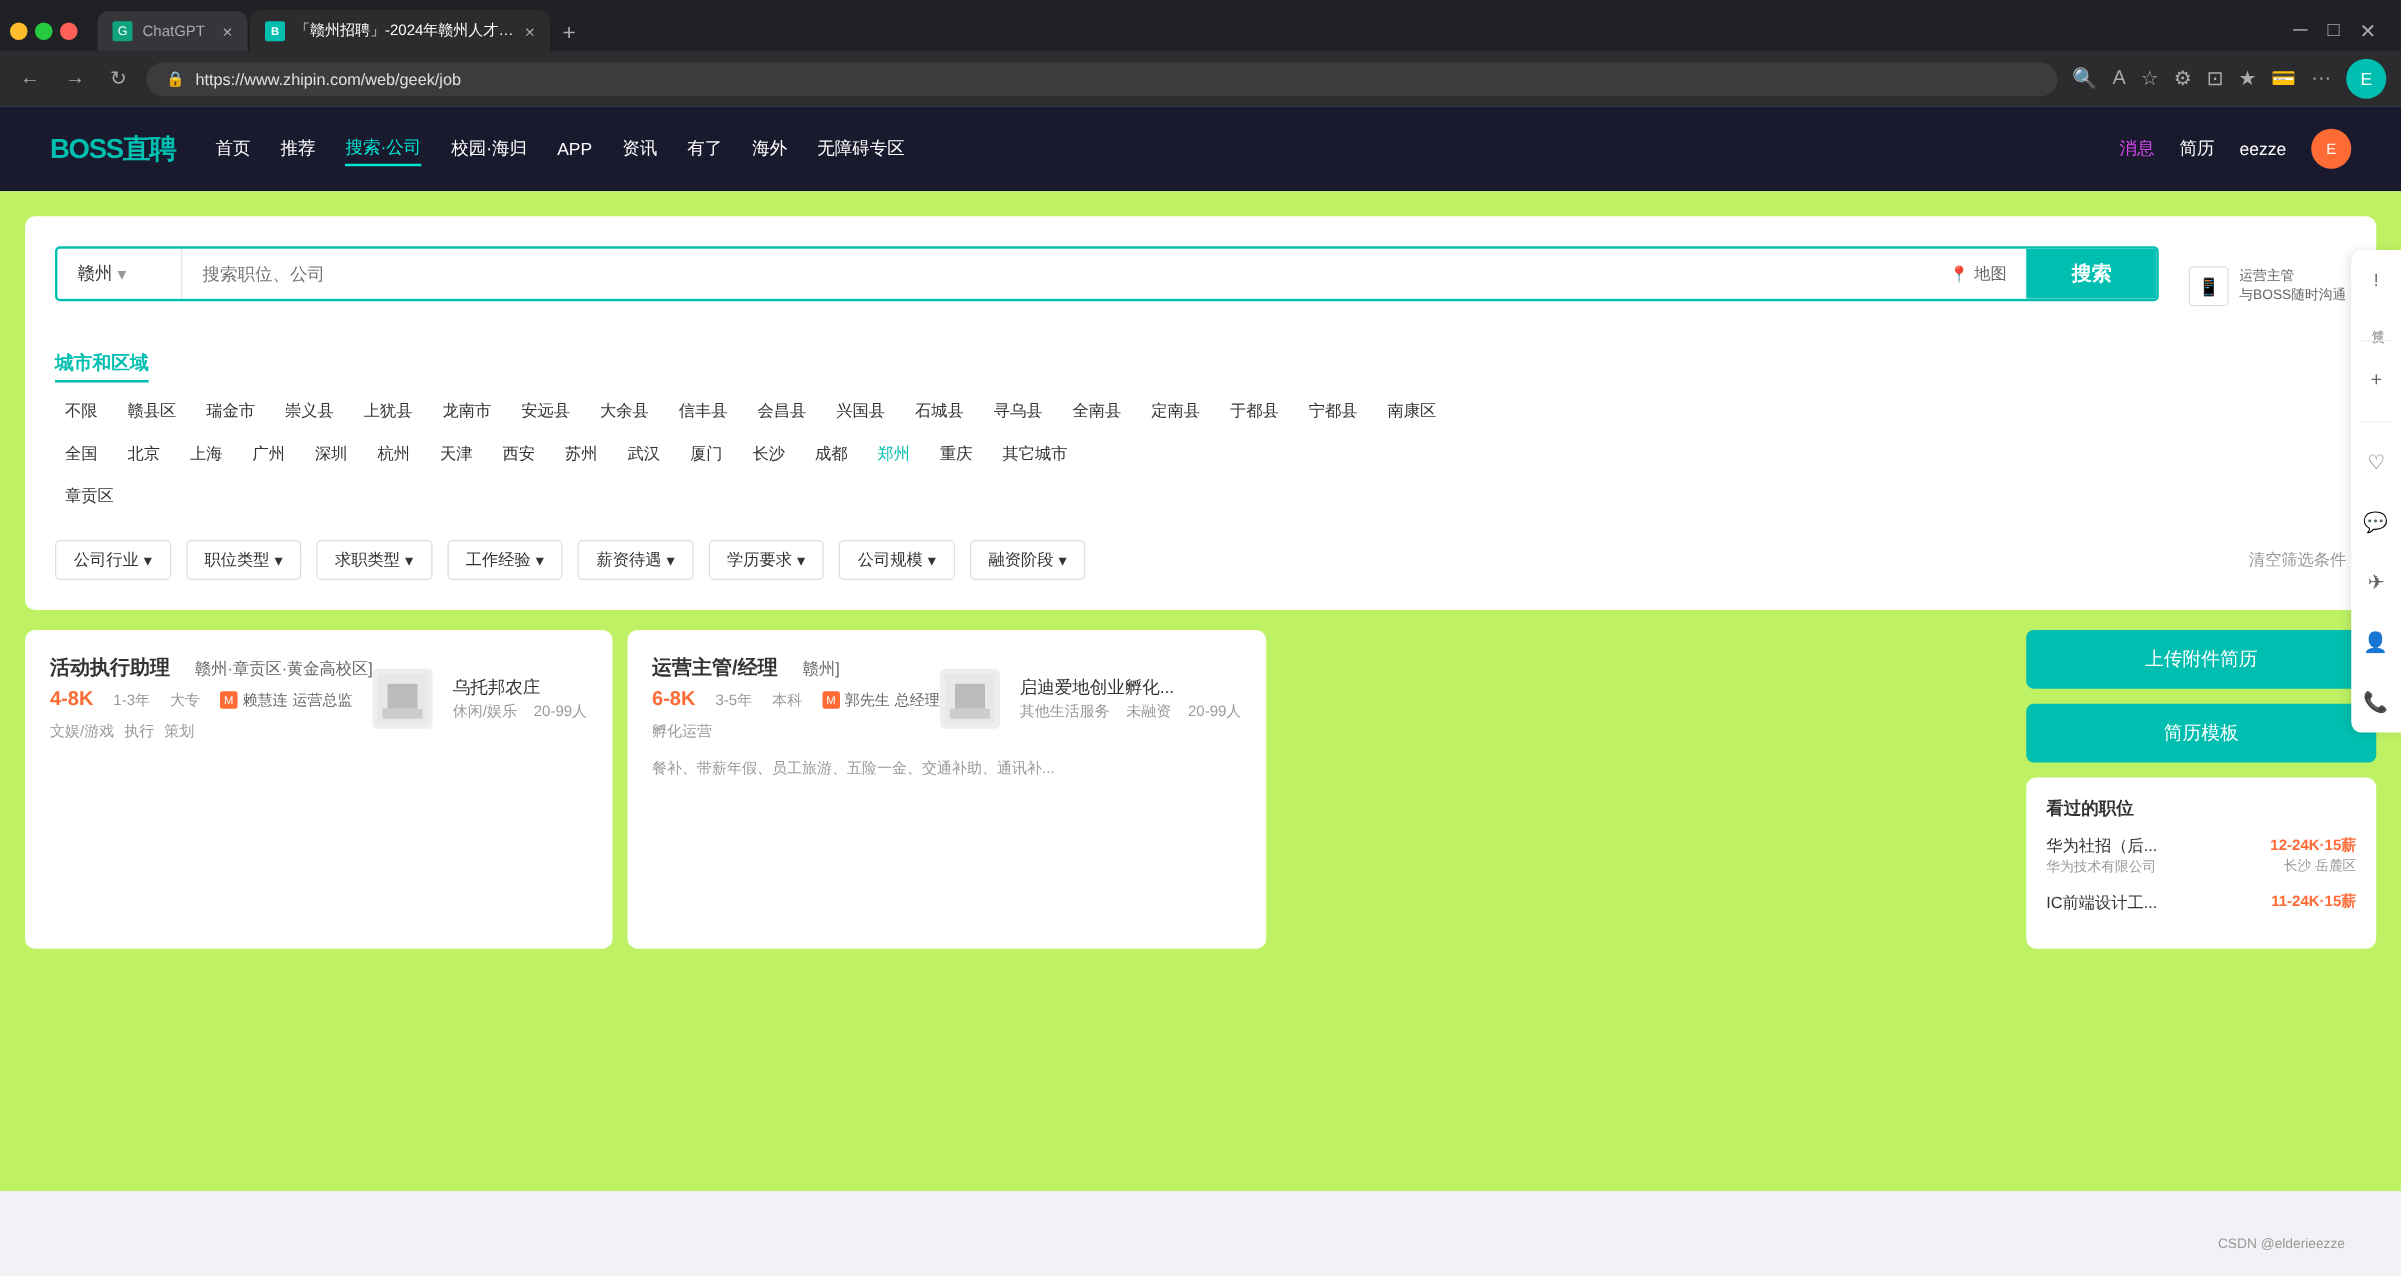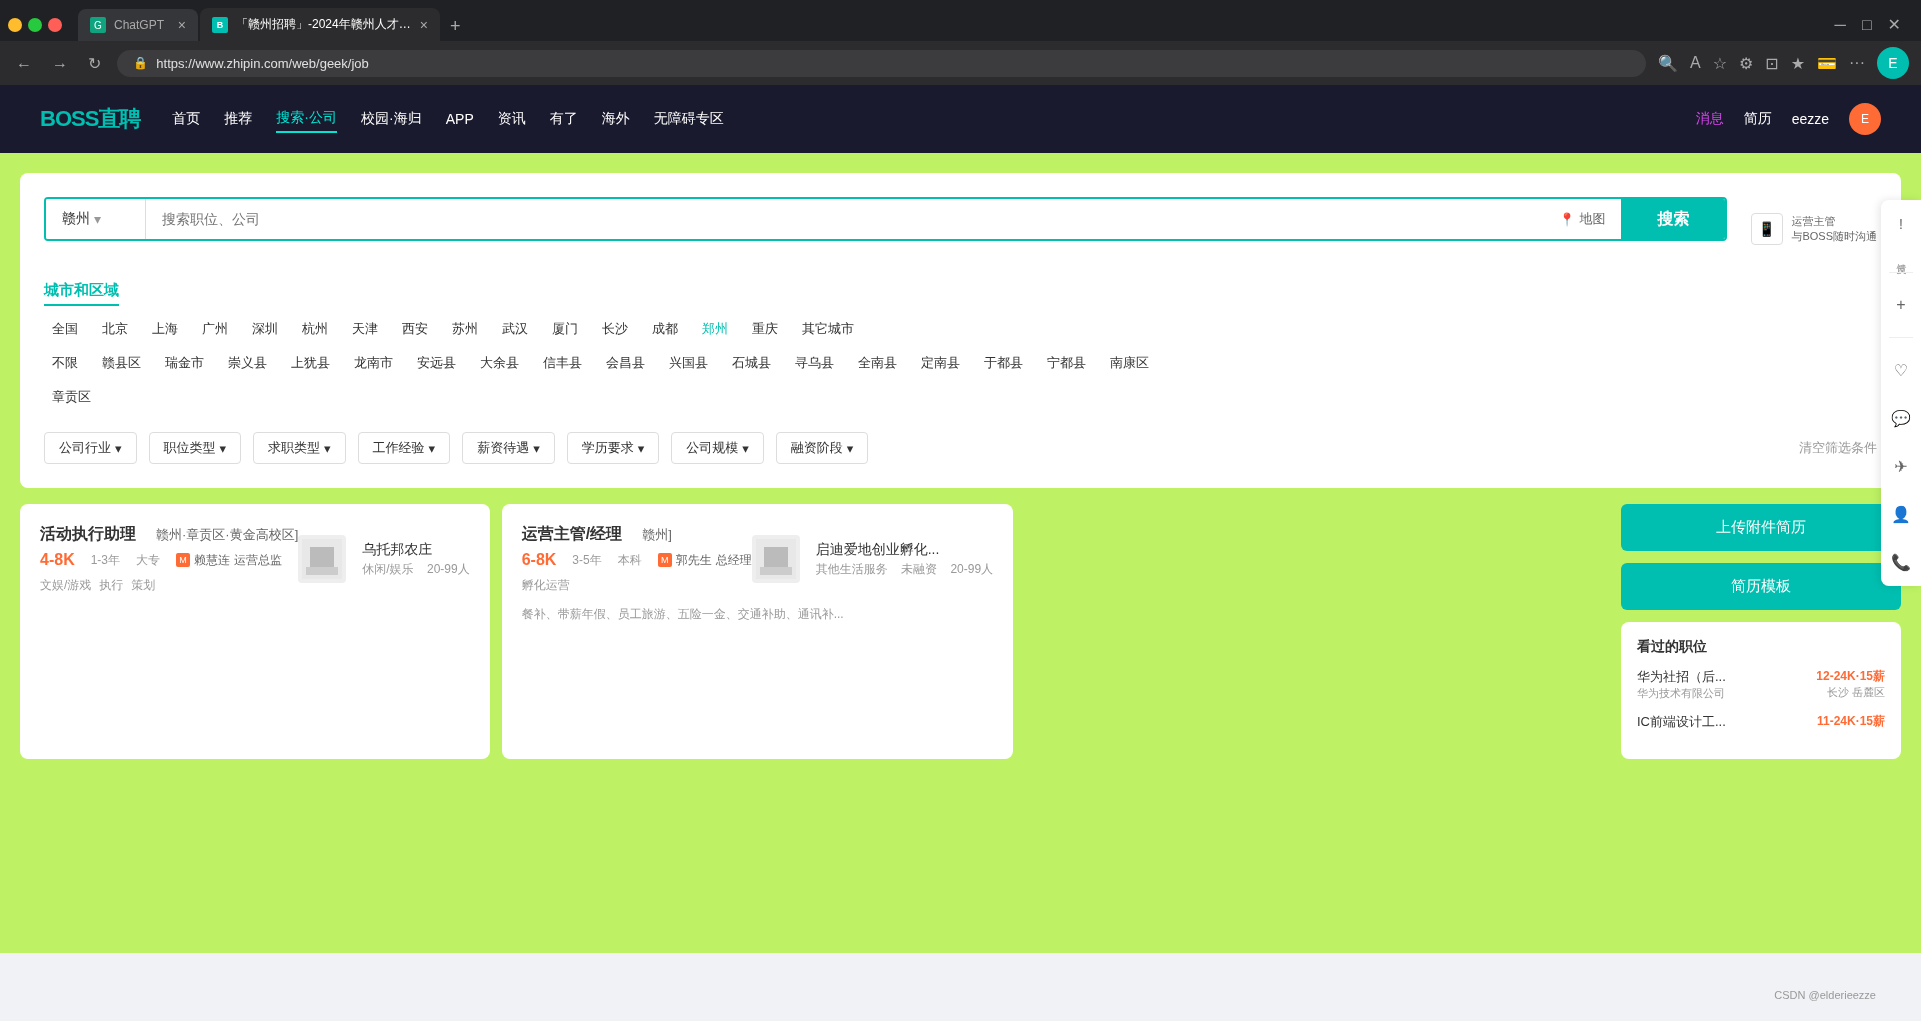--- a/index.html
+++ b/index.html
@@ -198,59 +198,59 @@
           <div>与BOSS随时沟通</div>
         </div>
       </div>
     </div>
 
     
     <div class="section-title">城市和区域</div>
 
     
     <div class="city-row">
-      <span class="city-tag">全国</span>
-      <span class="city-tag">北京</span>
-      <span class="city-tag">上海</span>
-      <span class="city-tag">广州</span>
-      <span class="city-tag">深圳</span>
-      <span class="city-tag">杭州</span>
-      <span class="city-tag">天津</span>
-      <span class="city-tag">西安</span>
-      <span class="city-tag">苏州</span>
-      <span class="city-tag">武汉</span>
-      <span class="city-tag">厦门</span>
-      <span class="city-tag">长沙</span>
-      <span class="city-tag">成都</span>
-      <span class="city-tag selected" style="color:#00bfb0;">郑州</span>
-      <span class="city-tag">重庆</span>
-      <span class="city-tag">其它城市</span>
-    </div>
-
-    
-    <div class="city-row">
       <span class="city-tag">不限</span>
       <span class="city-tag">赣县区</span>
       <span class="city-tag">瑞金市</span>
       <span class="city-tag">崇义县</span>
       <span class="city-tag">上犹县</span>
       <span class="city-tag">龙南市</span>
       <span class="city-tag">安远县</span>
       <span class="city-tag">大余县</span>
       <span class="city-tag">信丰县</span>
       <span class="city-tag">会昌县</span>
       <span class="city-tag">兴国县</span>
       <span class="city-tag">石城县</span>
       <span class="city-tag">寻乌县</span>
       <span class="city-tag">全南县</span>
       <span class="city-tag">定南县</span>
       <span class="city-tag">于都县</span>
       <span class="city-tag">宁都县</span>
       <span class="city-tag">南康区</span>
     </div>
+
+    
+    <div class="city-row">
+      <span class="city-tag">全国</span>
+      <span class="city-tag">北京</span>
+      <span class="city-tag">上海</span>
+      <span class="city-tag">广州</span>
+      <span class="city-tag">深圳</span>
+      <span class="city-tag">杭州</span>
+      <span class="city-tag">天津</span>
+      <span class="city-tag">西安</span>
+      <span class="city-tag">苏州</span>
+      <span class="city-tag">武汉</span>
+      <span class="city-tag">厦门</span>
+      <span class="city-tag">长沙</span>
+      <span class="city-tag">成都</span>
+      <span class="city-tag selected" style="color:#00bfb0;">郑州</span>
+      <span class="city-tag">重庆</span>
+      <span class="city-tag">其它城市</span>
+    </div>
     <div class="city-row">
       <span class="city-tag">章贡区</span>
     </div>
 
     
     <div class="filter-row">
       <button class="filter-btn">
         <span>公司行业</span>
         <span>▾</span>
       </button>

